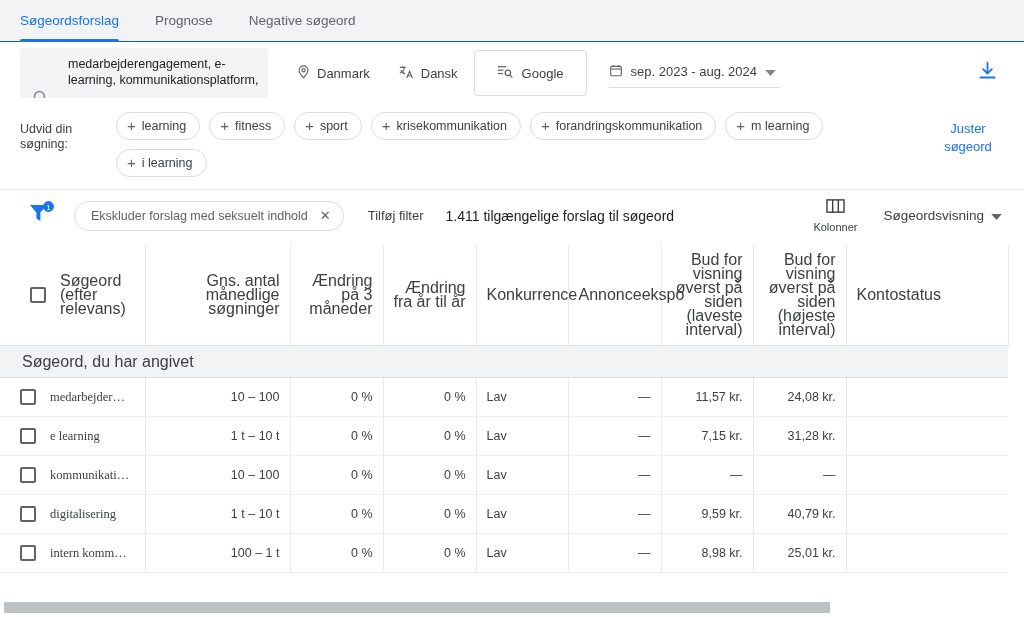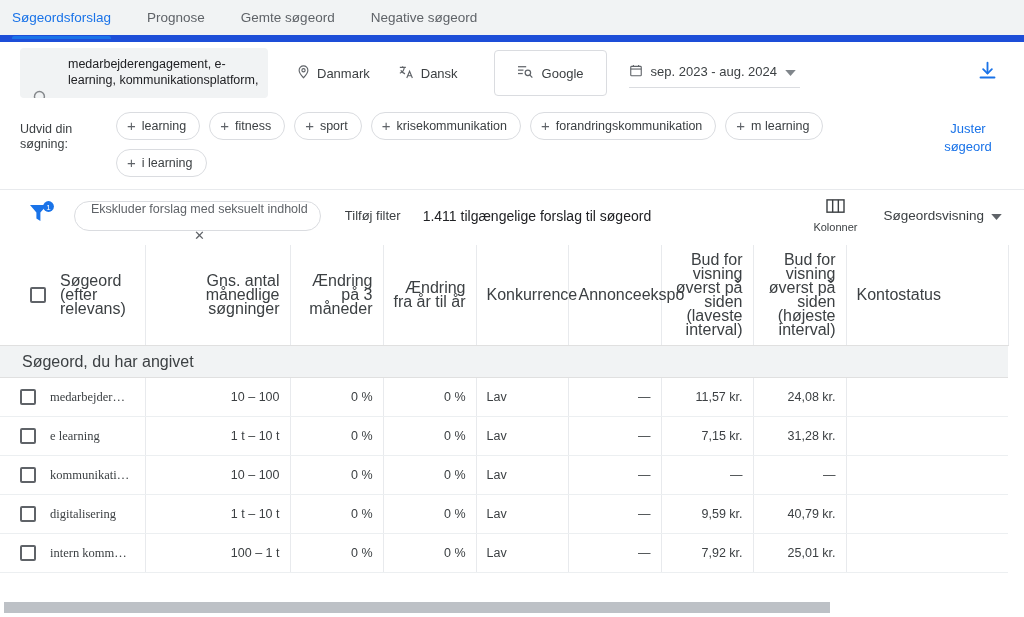--- a/index.html
+++ b/index.html
@@ -12,22 +12,22 @@
     overflow: hidden;
   }
   .app { position: relative; width: 1024px; height: 617px; background:#fff; }
 
   
   .tabbar {
     height: 42px;
     background: #f1f3f4;
     display: flex;
     align-items: center;
-    padding: 0 0 0 12px;
-    border-bottom: 7px solid #1d4ed8;
+    padding: 0 0 0 20px;
+    border-bottom: 1px solid #1d4ed8;
     position: relative;
   }
   .tab {
     font-size: 13.5px;
     color: #5f6368;
     padding: 0 18px;
     height: 42px;
     line-height: 42px;
     position: relative;
     cursor: pointer;
@@ -79,21 +79,21 @@
     word-break: break-word;
   }
   .ctx-item {
     display: flex; align-items: center; gap: 6px;
     font-size: 13px; color: #3c4043;
     margin-left: 28px;
     cursor: pointer; white-space: nowrap;
   }
   .ctx-item svg { flex: none; }
   .engine-btn {
-    margin-left: 36px;
+    margin-left: 16px;
     border: 1px solid #dadce0;
     border-radius: 4px;
     height: 46px;
     display: flex; align-items: center; gap: 8px;
     padding: 0 22px;
     font-size: 13px; color: #3c4043;
     cursor: pointer; background:#fff;
     white-space: nowrap;
     justify-content: center;
   }
@@ -163,21 +163,21 @@
   }
   .funnel { position: relative; width: 34px; cursor: pointer; }
   .filterchip {
     margin-left: 14px;
     border: 1px solid #dadce0;
     border-radius: 16px;
     height: 30px;
     display: inline-flex; align-items: center; gap: 12px;
     padding: 0 12px 0 16px;
     font-size: 12.5px; color: #5f6368;
-    cursor: pointer; white-space: nowrap; flex-direction: column;
+    cursor: pointer; white-space: nowrap;
   }
   .filterchip .x { font-size: 13px; color: #5f6368; }
   .addfilter {
     margin-left: 24px;
     font-size: 13px; color: #3c4043;
     cursor: pointer; white-space: nowrap;
   }
   .availcount {
     margin-left: 22px;
     font-size: 14px; color: #202124;
@@ -292,23 +292,20 @@
 <body>
 
 <div class="app">
 
   <div class="tabbar">
     <div class="tab active">
       <span>Søgeordsforslag</span>
     </div>
     <div class="tab">
       <span>Prognose</span>
-    </div>
-    <div class="tab">
-      <span>Gemte søgeord</span>
     </div>
     <div class="tab">
       <span>Negative søgeord</span>
     </div>
   </div>
 
   <div class="ctxbar">
 
     <div class="searchbox">
       <span class="sicon">
@@ -564,21 +561,21 @@
             <div class="kwcell">
               <span class="cbox"></span>
               <span class="kwtext">intern komm…</span>
             </div>
           </td>
           <td class="num">100 – 1 t</td>
           <td class="num">0 %</td>
           <td class="num">0 %</td>
           <td class="lft">Lav</td>
           <td class="num">—</td>
-          <td class="num">7,92 kr.</td>
+          <td class="num">8,98 kr.</td>
           <td class="num">25,01 kr.</td>
           <td class="lft last"></td>
         </tr>
       </tbody>
     </table>
 
     <div class="hscroll">
       <div class="thumb"></div>
     </div>
   </div>

